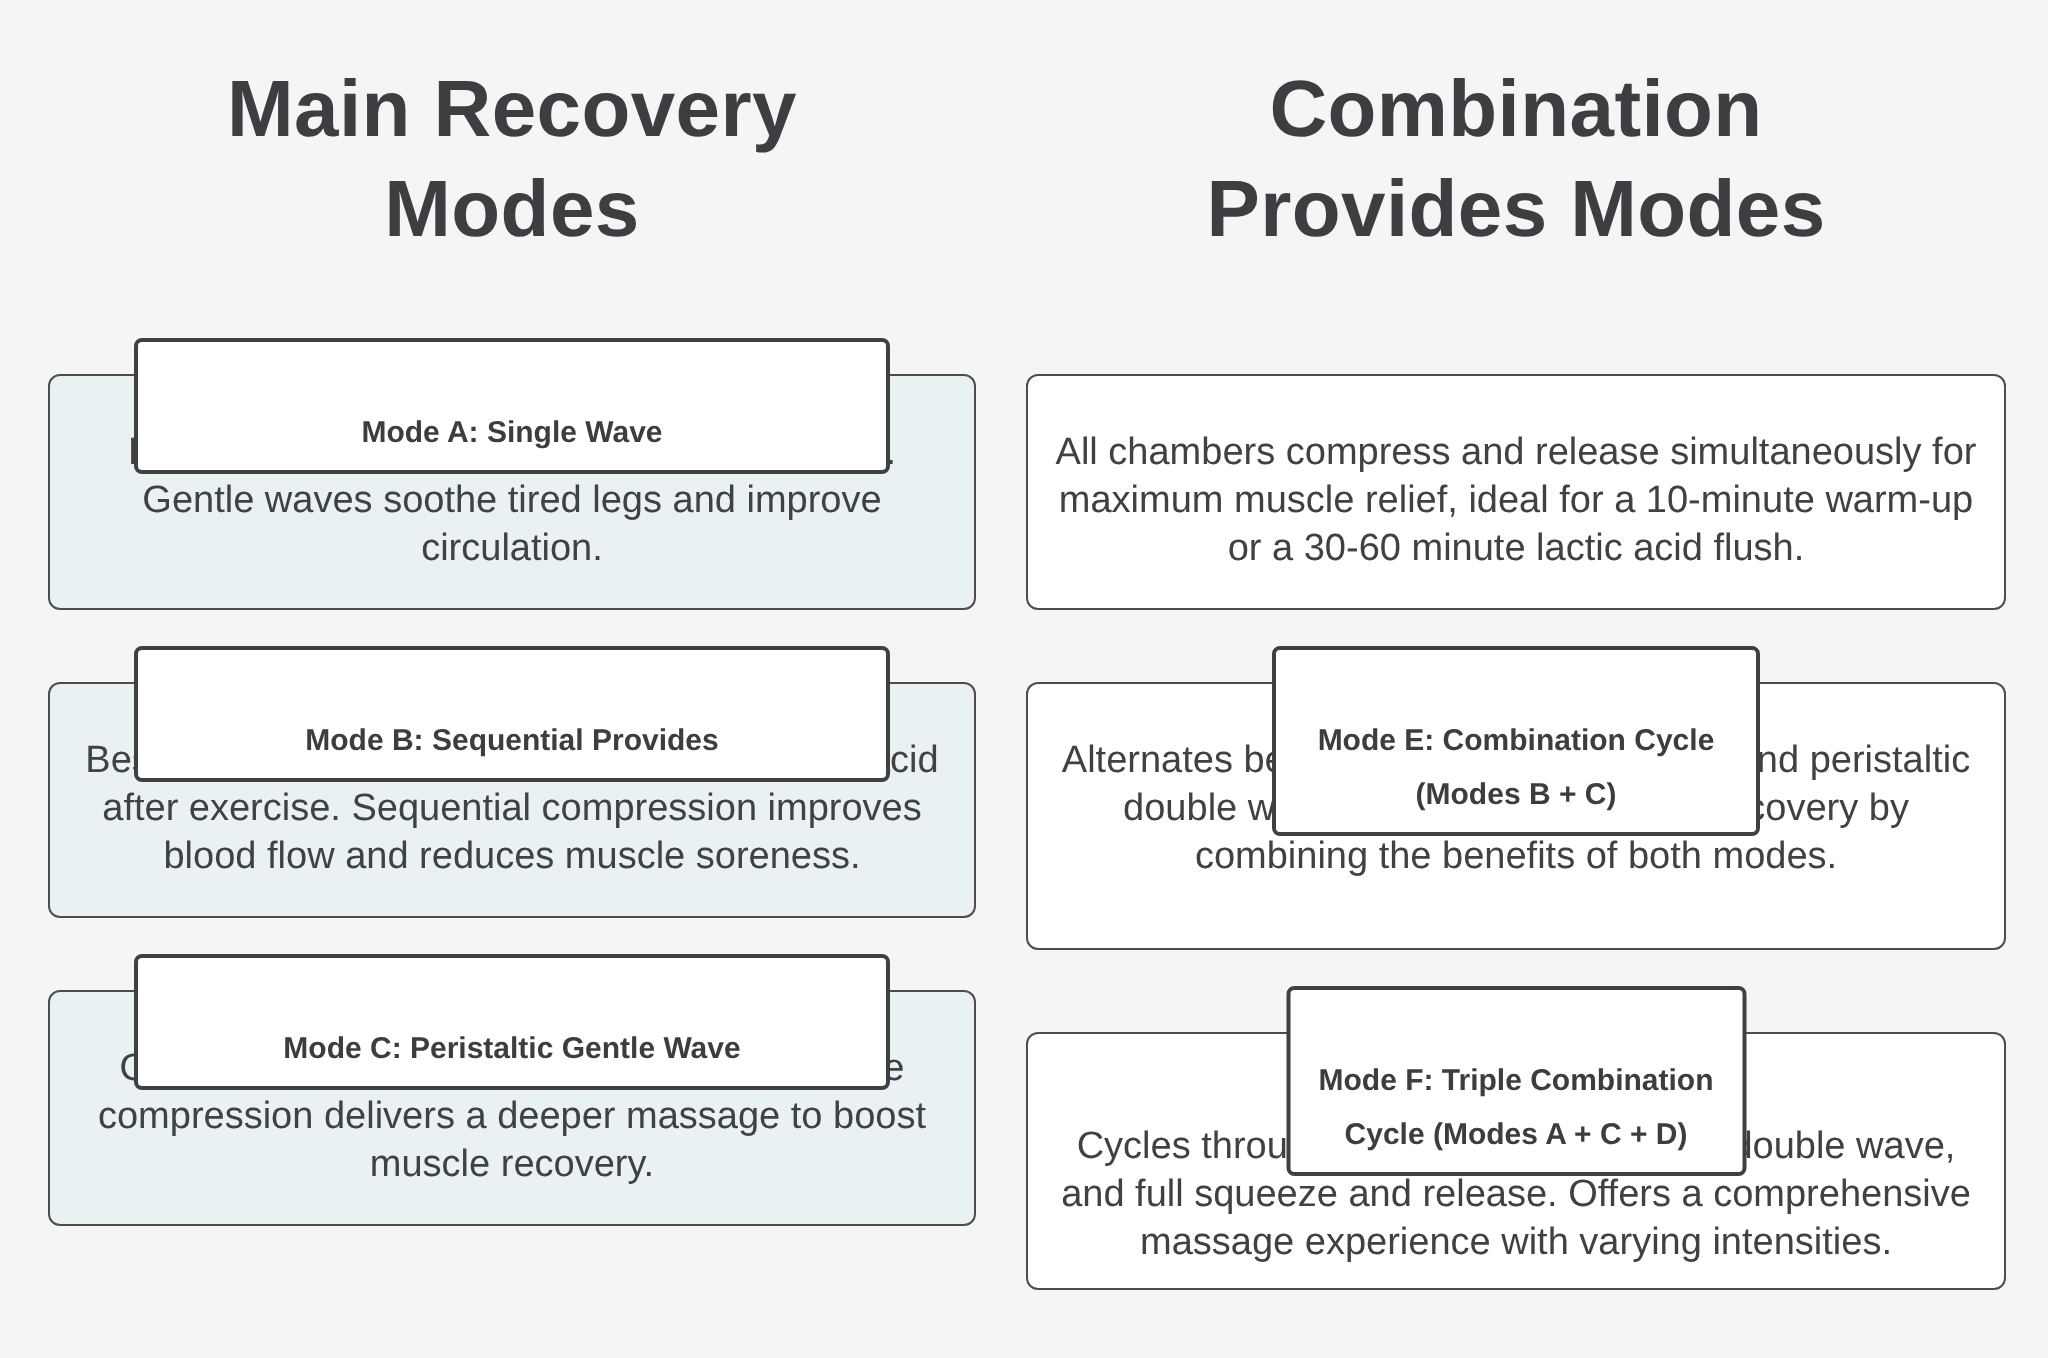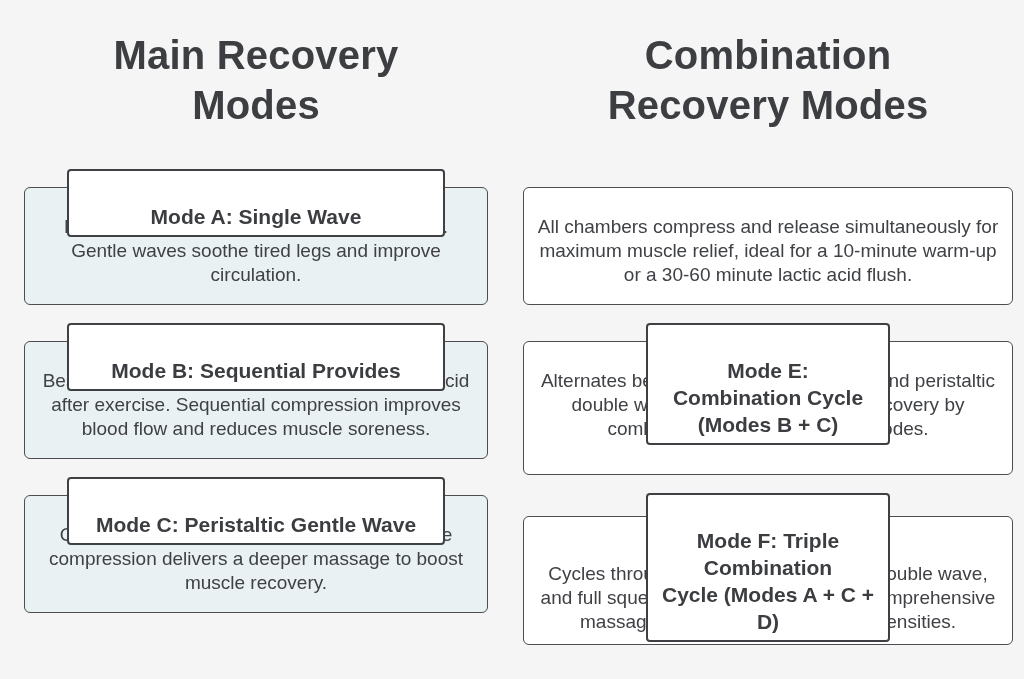--- a/index.html
+++ b/index.html
@@ -12,21 +12,21 @@
     position: relative;
     width: 1024px;
     height: 679px;
     background: #f5f5f5;
     overflow: hidden;
   }
 
   .columns {
     display: flex;
     padding: 0 11px 0 24px;
-    gap: 35px;
+    gap: 25px;
   }
 
   .col { display: flex; flex-direction: column; }
   .col-left  { width: 464px; }
   .col-right { width: 490px; }
 
   .col-title {
     margin-top: 30px;
     height: 100px;
     font-size: 40px;
@@ -51,21 +51,21 @@
 
   .card-title-box {
     position: absolute;
     top: -19px;
     left: 50%;
     transform: translateX(-50%);
     background: #ffffff;
     border: 2px solid #3e4043;
     border-radius: 4px;
     padding: 5px 14px;
-    font-size: 21px;
+    font-size: 15px;
     line-height: 27px;
     font-weight: bold;
     color: #3b3d40;
     text-align: center;
     white-space: pre-line;
   }
 
   .col-left .card-title-box { width: 378px; }
 
   .card-body {
@@ -109,21 +109,21 @@
       <div class="card card-c">
         <div class="card-title-box">
           <span>Mode C: Peristaltic Gentle Wave</span>
         </div>
         <p class="card-body">Offers intense muscle relaxation. Double-wave compression delivers a deeper massage to boost muscle recovery.</p>
       </div>
     </div>
 
     <div class="col col-right">
       <h1 class="col-title">Combination
-Recovery Modes</h1>
+Provides Modes</h1>
 
       <div class="card card-d">
         <p class="card-body">All chambers compress and release simultaneously for maximum muscle relief, ideal for a 10-minute warm-up or a 30-60 minute lactic acid flush.</p>
       </div>
 
       <div class="card card-e">
         <div class="card-title-box">
           <span>Mode E: Combination Cycle (Modes B + C)</span>
         </div>
         <p class="card-body">Alternates between sequential squeeze and peristaltic double wave. Provides a balanced recovery by combining the benefits of both modes.</p>

